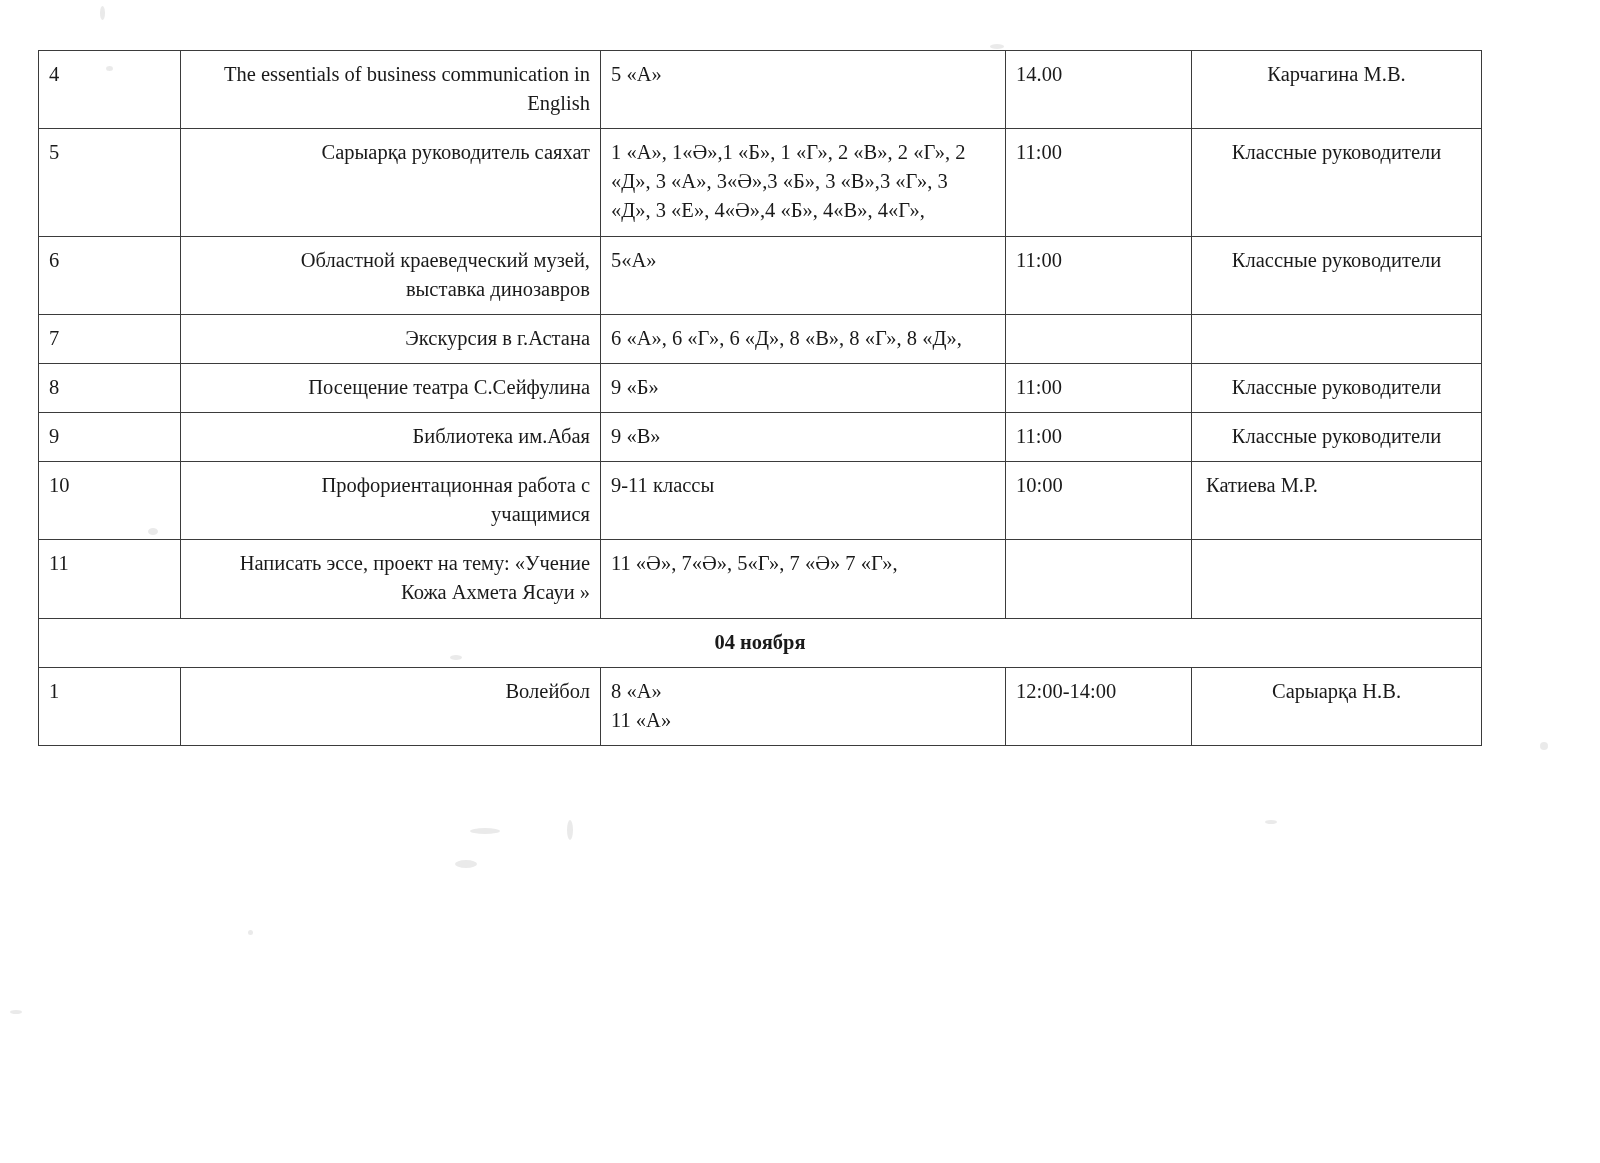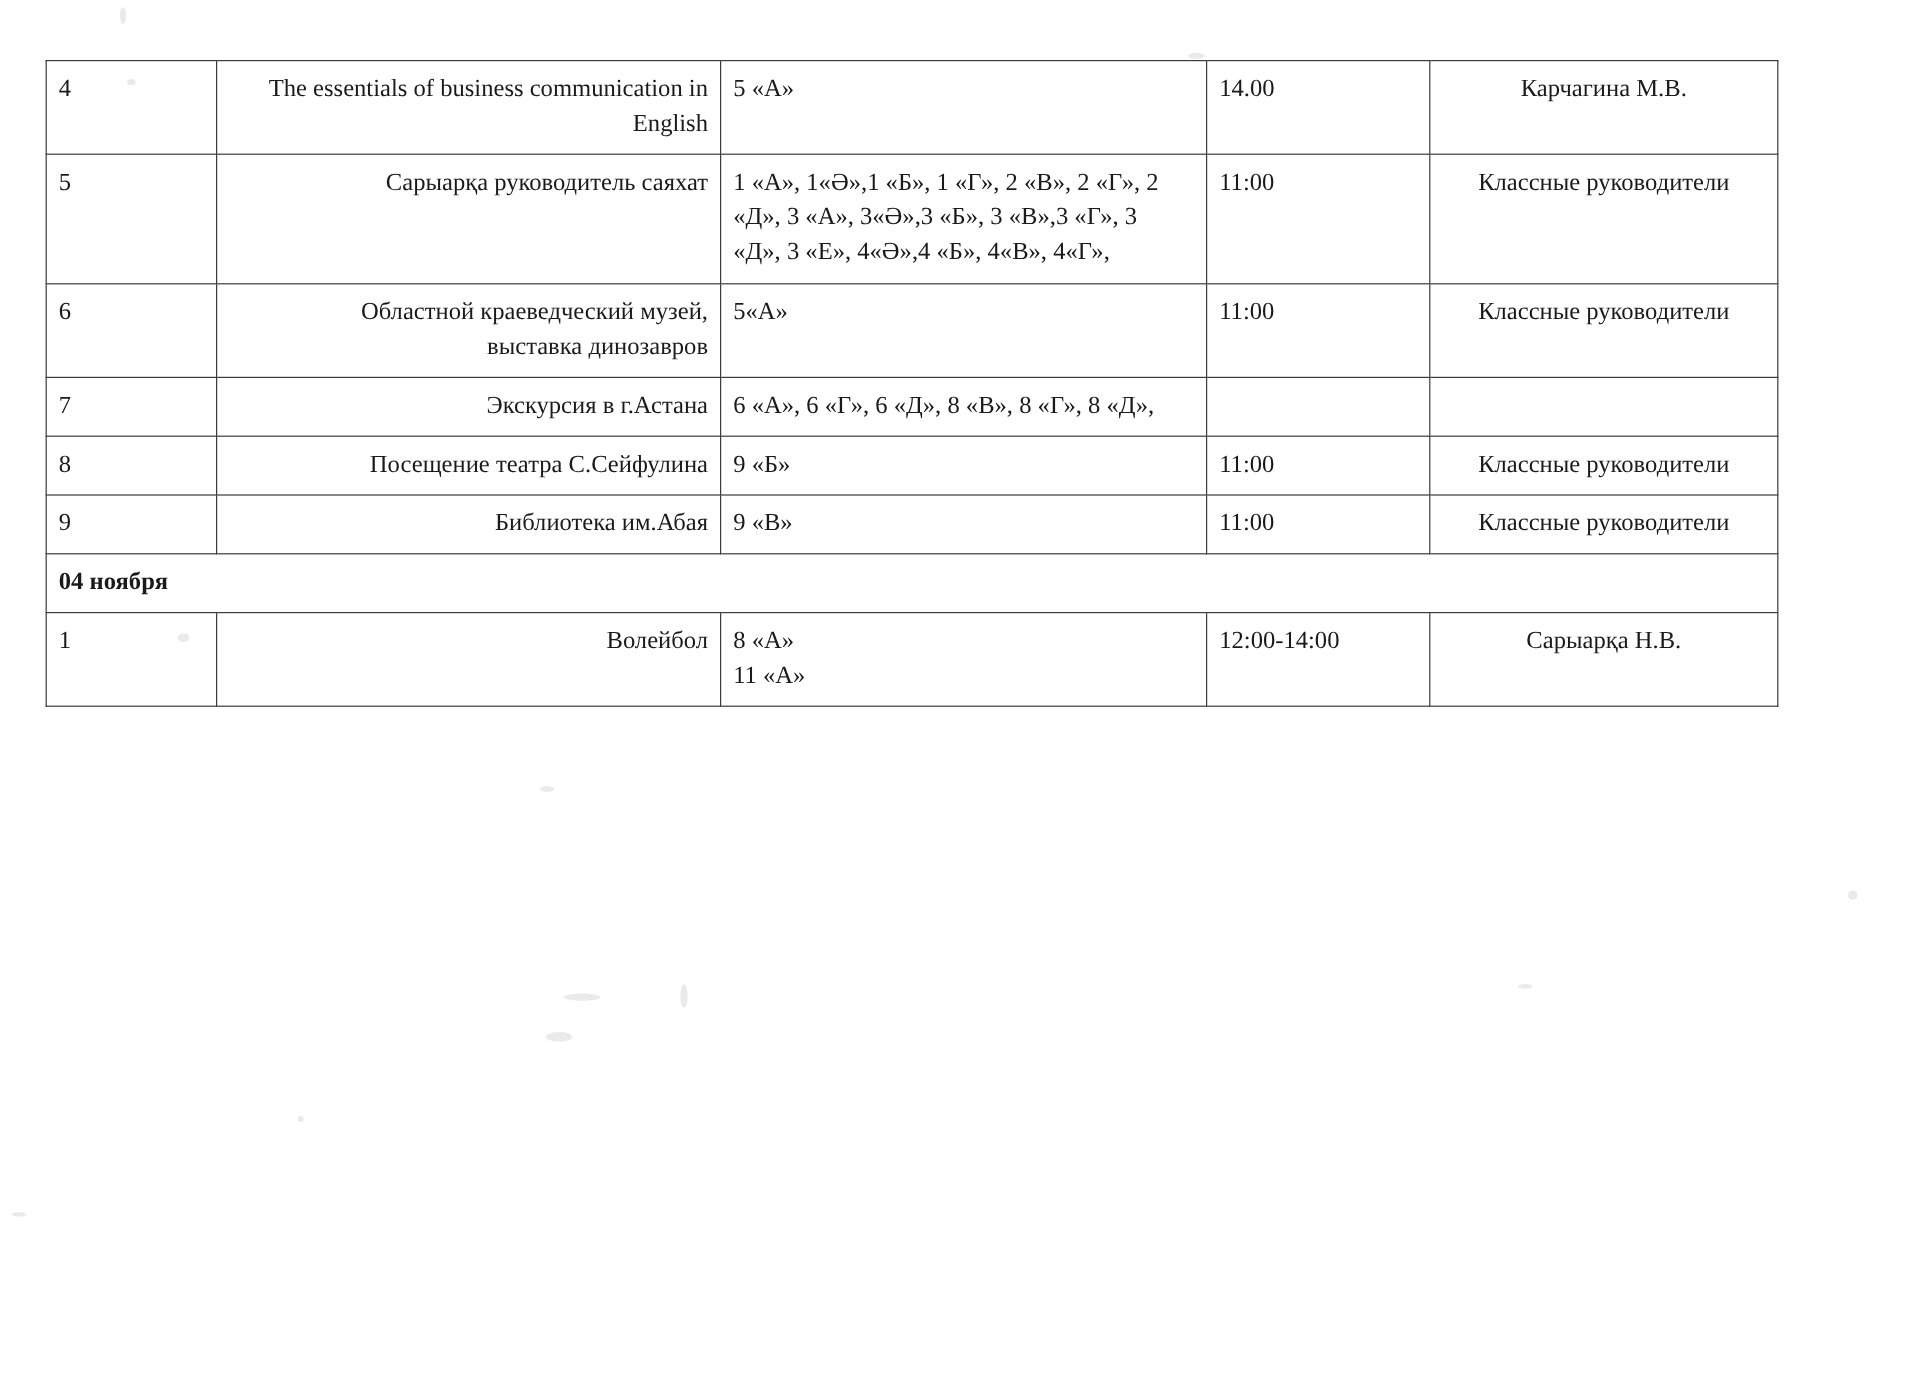--- a/index.html
+++ b/index.html
@@ -49,21 +49,21 @@
   col.c-time  { width: 186px; }
   col.c-resp  { width: 290px; }
 
   td.num      { font-size: 20.5px; }
   td.time     { font-size: 20.5px; }
   td.resp     { text-align: center; margin-top: 10px; }
   td.event    { padding-left: 14px; text-align: right; }
   td.cls      { padding-left: 12px; }
 
   td.daybar {
-    text-align: left;
+    text-align: center;
     font-weight: bold;
     font-size: 20.5px;
     padding: 10px 0 11px 0;
   }
   .linebreak { display: block; }
   .latin { font-family: "Liberation Serif", serif; }
 </style>
 </head>
 <body>
 
@@ -161,21 +161,45 @@
         <td class="event">
           <span class="linebreak">Библиотека им.Абая</span>
         </td>
         <td class="cls">
           <span class="linebreak">9 «В»</span>
         </td>
         <td class="time">11:00</td>
         <td class="resp">Классные руководители</td>
       </tr>
 
-
+      <tr>
+        <td class="num">10</td>
+        <td class="event">
+          <span class="linebreak">Профориентационная работа с</span>
+          <span class="linebreak">учащимися</span>
+        </td>
+        <td class="cls">
+          <span class="linebreak">9-11  классы</span>
+        </td>
+        <td class="time">10:00</td>
+        <td class="resp" style="text-align:left;padding-left:14px;">Катиева М.Р.</td>
+      </tr>
+
+      <tr>
+        <td class="num">11</td>
+        <td class="event">
+          <span class="linebreak">Написать эссе, проект на тему: «Учение</span>
+          <span class="linebreak">Кожа Ахмета Ясауи »</span>
+        </td>
+        <td class="cls">
+          <span class="linebreak">11 «Ә», 7«Ә», 5«Г», 7 «Ә» 7 «Г»,</span>
+        </td>
+        <td class="time"></td>
+        <td class="resp"></td>
+      </tr>
 
 
       <tr>
         <td class="daybar" colspan="5">04 ноября</td>
       </tr>
 
       <tr>
         <td class="num">1</td>
         <td class="event">
           <span class="linebreak">Волейбол</span>

